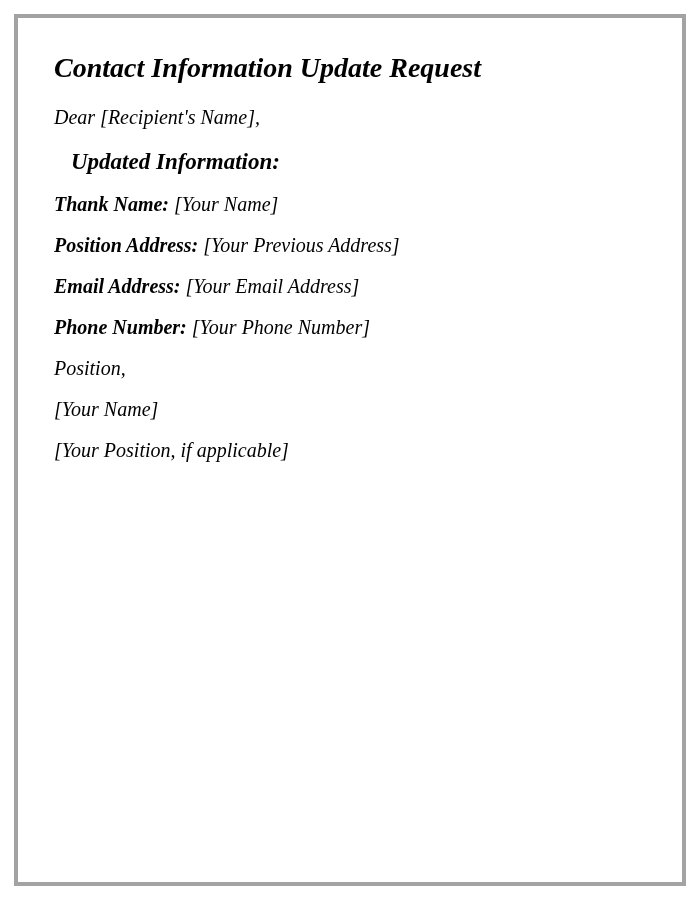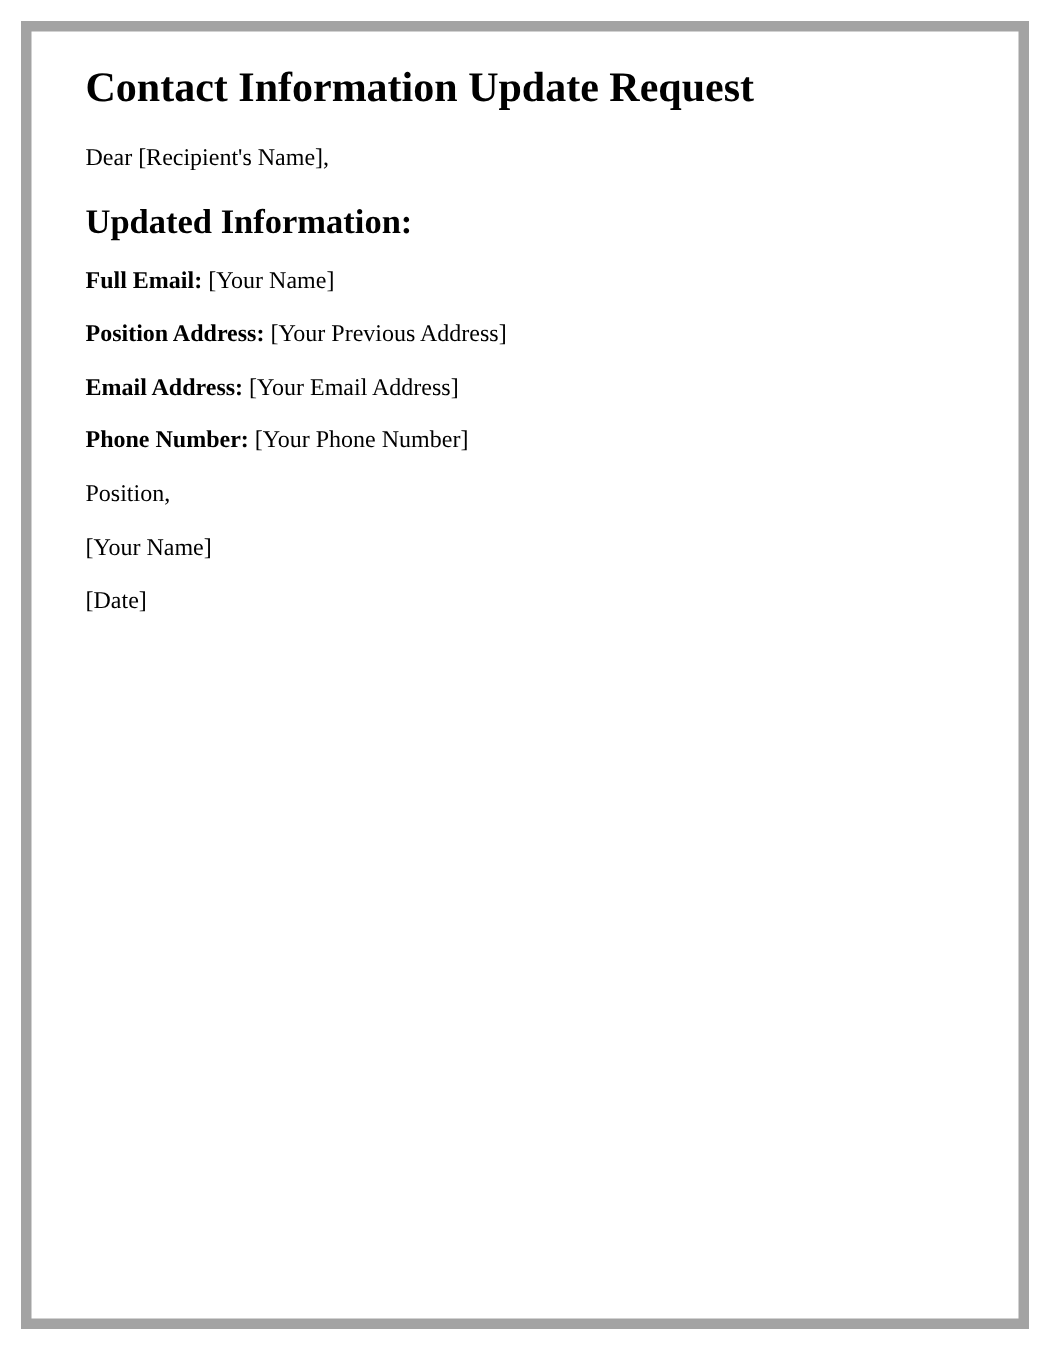--- a/index.html
+++ b/index.html
@@ -8,76 +8,78 @@
       box-sizing: border-box;
     }
     body {
       font-family: "Times New Roman", Times, serif;
       background: #fff;
       width: 700px;
       height: 900px;
       padding: 14px;
     }
     .document {
-      border: 7px solid #a3a3a3;
+      border: 4px solid #a3a3a3;
       width: 100%;
       height: 100%;
-      padding: 22px 36px;
+      padding: 34px 36px;
+      font-style: italic;
     }
     h1 {
       font-size: 28px;
       font-weight: bold;
       margin-bottom: 20px;
     }
     h2 {
       font-size: 23px;
       font-weight: bold;
       margin-top: 18px;
       margin-bottom: 16px;
+      margin-left: 17px;
     }
     p {
-      font-size: 16px;
+      font-size: 20px;
       line-height: 1.35;
       margin-bottom: 14px;
     }
     .field-label {
       font-weight: bold;
     }
   </style>
 </head>
 <body>
 
 <div class="document">
 
   <h1>Contact Information Update Request</h1>
 
   <p>Dear [Recipient's Name],</p>
 
 
   <h2>Updated Information:</h2>
 
   <p>
-    <span class="field-label">Full Email:</span><span> [Your Name]</span>
+    <span class="field-label">Thank Name:</span><span> [Your Name]</span>
   </p>
 
   <p>
     <span class="field-label">Position Address:</span><span> [Your Previous Address]</span>
   </p>
 
 
   <p>
     <span class="field-label">Email Address:</span><span> [Your Email Address]</span>
   </p>
 
   <p>
     <span class="field-label">Phone Number:</span><span> [Your Phone Number]</span>
   </p>
 
 
   <p>Position,</p>
 
   <p>[Your Name]</p>
 
+  <p>[Your Position, if applicable]</p>
 
 
-  <p>[Date]</p>
 
 </div>
 
 </body></html>

